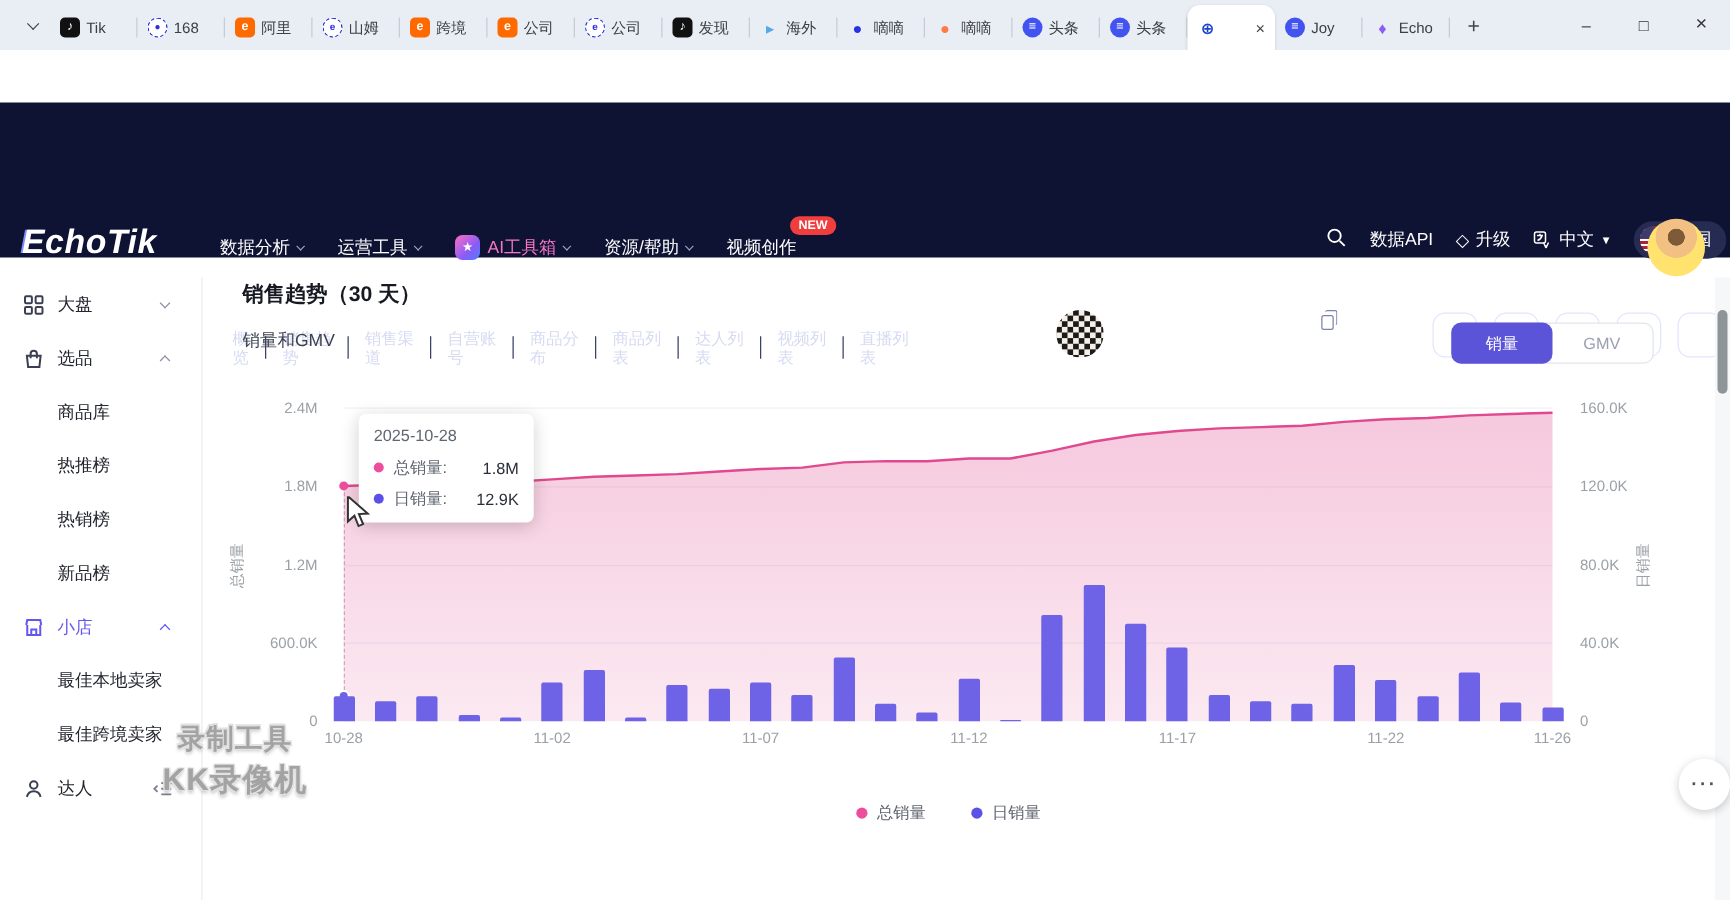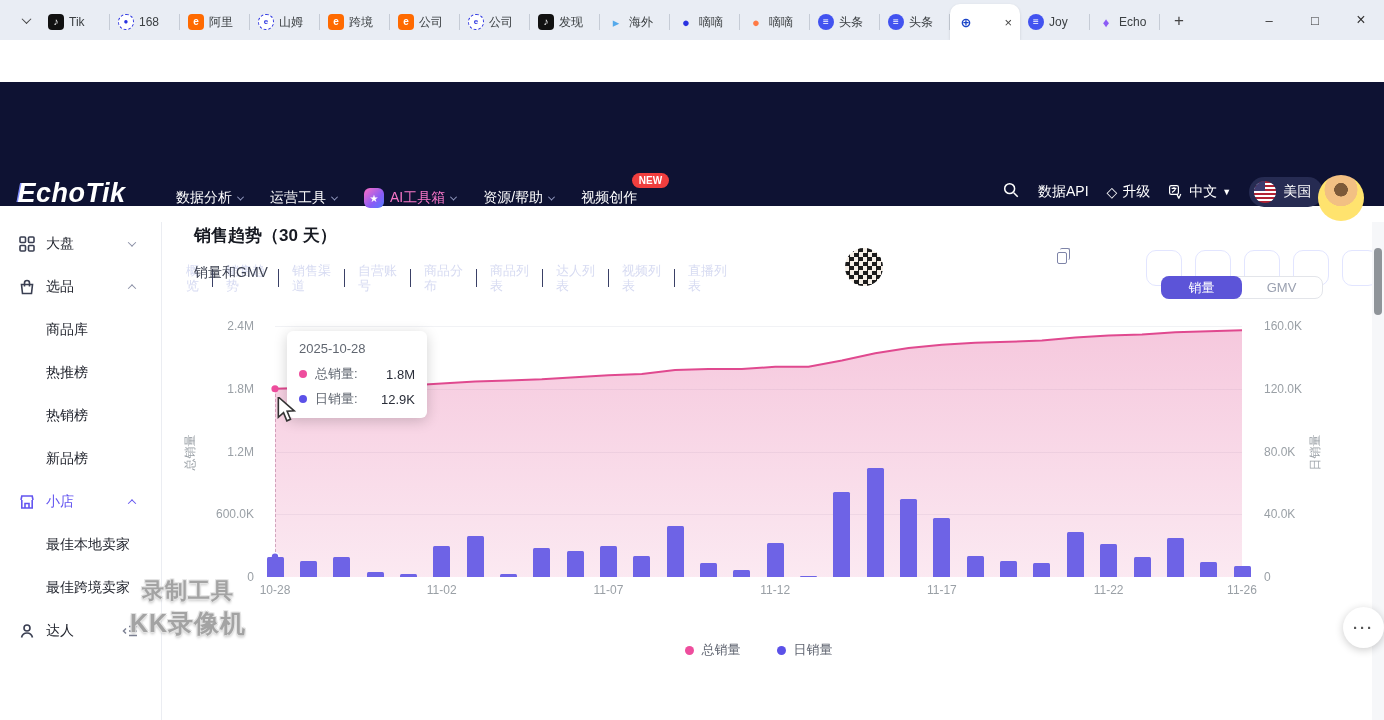--- a/index.html
+++ b/index.html
@@ -42,21 +42,21 @@
   .appheader{position:absolute;left:0;top:82px;width:1384px;height:124px;background:#0e1233;color:#fff;}
   .logo{position:absolute;left:16px;top:96px;font-size:27px;font-weight:800;font-style:italic;letter-spacing:.5px;}
   .logo b{color:#7f8cff;}
   .mainnav{position:absolute;left:176px;top:106px;display:flex;gap:27px;align-items:center;font-size:14px;}
   .mnav{display:flex;align-items:center;gap:6px;position:relative;}
   .mnav .chev{width:5px;height:5px;color:#9aa1c9;}
   .ai-ic{width:20px;height:20px;border-radius:6px;background:linear-gradient(135deg,#ff6ec4,#8a5cf6 60%,#4f7cff);
          display:flex;align-items:center;justify-content:center;color:#fff;font-size:10px;}
   .badge-new{position:absolute;top:-16px;right:-32px;background:#f03e3e;color:#fff;font-size:10px;font-weight:bold;
              padding:2px 7px;border-radius:9px;}
-  .hdr-right{position:absolute;right:0;top:95px;display:flex;align-items:center;gap:18px;left:1002px;}
+  .hdr-right{position:absolute;right:0;top:95px;display:flex;align-items:center;gap:18px;left:1060px;}
   .hic{display:flex;align-items:center;gap:5px;font-size:14px;color:#fff;}
   .flagpill{display:flex;align-items:center;gap:7px;background:#262b52;border-radius:15px;padding:4px 12px 4px 5px;font-size:14px;}
   .flag{width:22px;height:22px;border-radius:50%;overflow:hidden;position:relative;flex:none;
         background:repeating-linear-gradient(180deg,#b22234 0 2px,#fff 2px 4px);}
   .flag::before{content:'';position:absolute;left:0;top:0;width:11px;height:10px;background:#3c3b6e;}
   .avatar{position:absolute;left:1318px;top:93px;width:46px;height:46px;border-radius:50%;
           background:radial-gradient(circle at 50% 32%,#7d5a38 17%,#f2c083 18% 42%,#ffe36e 43%);}
   .subnav{position:absolute;left:186px;top:158px;display:flex;gap:30px;font-size:15px;}
   .subnav .snav{color:#7f86b3;}
   .subnav .snav.active{color:#fff;font-weight:bold;}
@@ -81,21 +81,21 @@
   .side-item .sic{width:18px;height:18px;flex:none;color:#3a3f52;}
   .side-item .sic svg{width:18px;height:18px;display:block;}
   .side-item .chev{width:6px;height:6px;color:#8a8fa5;position:absolute;right:26px;}
   .side-item.purple,.side-item.purple .sic,.side-item.purple .chev{color:#6355f0;}
   .side-item.active{background:#f1f1f6;color:#6355f0;}
   .side-item .trail{position:absolute;right:22px;width:18px;height:18px;color:#7d8294;}
 
   
   .page-title{position:absolute;left:194px;top:224px;font-size:17px;font-weight:bold;color:#171a22;}
   .page-sub{position:absolute;left:194px;top:264px;font-size:14px;color:#3c4150;}
-  .toggle{position:absolute;left:1161px;top:276px;display:flex;height:23px;border:1px solid #e3e5ea;border-radius:8px;background:#fff;}
+  .toggle{position:absolute;left:1161px;top:258px;display:flex;height:33px;border:1px solid #e3e5ea;border-radius:8px;background:#fff;}
   .topt{width:81px;display:flex;align-items:center;justify-content:center;font-size:13px;color:#9aa0b0;}
   .topt.active{background:#5c54d8;color:#fff;border-radius:8px;margin:-1px;}
 
   
   .plot{position:absolute;left:275px;top:326px;width:967px;height:251px;}
   .gridline{position:absolute;left:0;width:100%;height:1px;background:#f1f2f5;}
   .plot svg{position:absolute;left:0;top:0;overflow:visible;}
   .bar{position:absolute;bottom:0;width:17px;background:#6e63e6;border-radius:1.5px 1.5px 0 0;}
   .hoverline{position:absolute;top:63px;bottom:0;width:0;border-left:1px dashed #cfb6c6;left:0;}
   .ytl{position:absolute;width:62px;text-align:right;font-size:12px;color:#9aa0a6;left:192px;}

